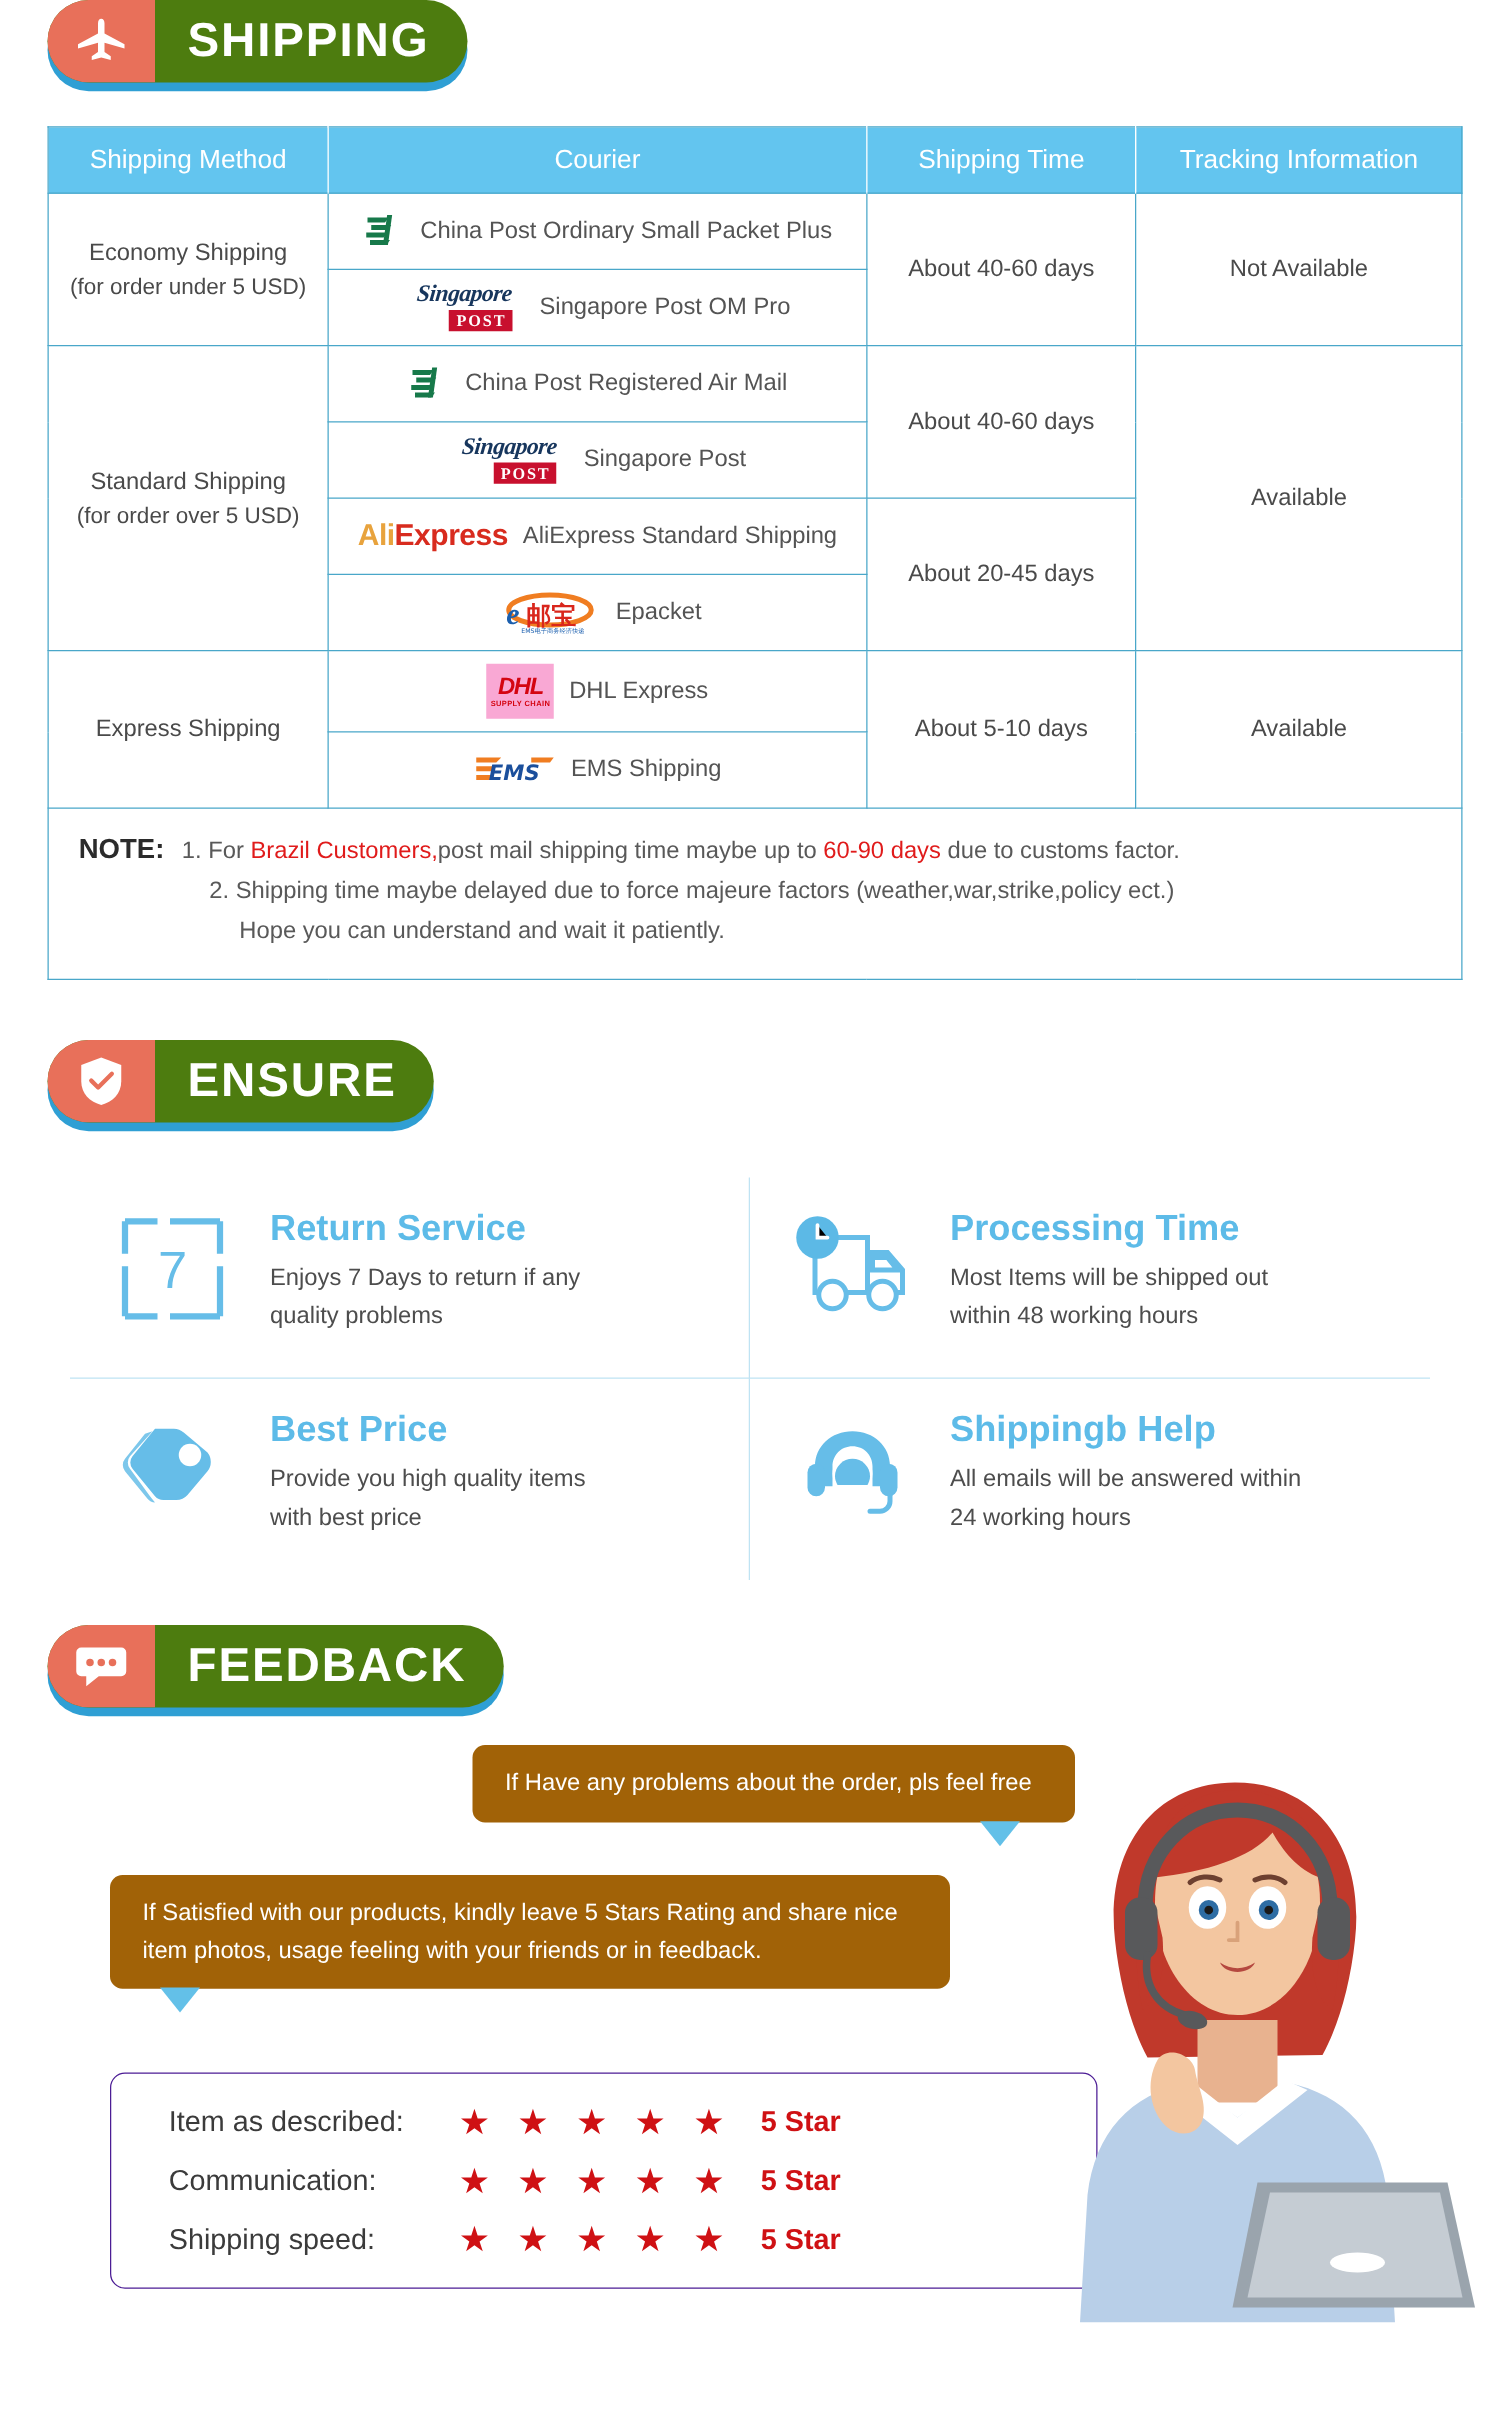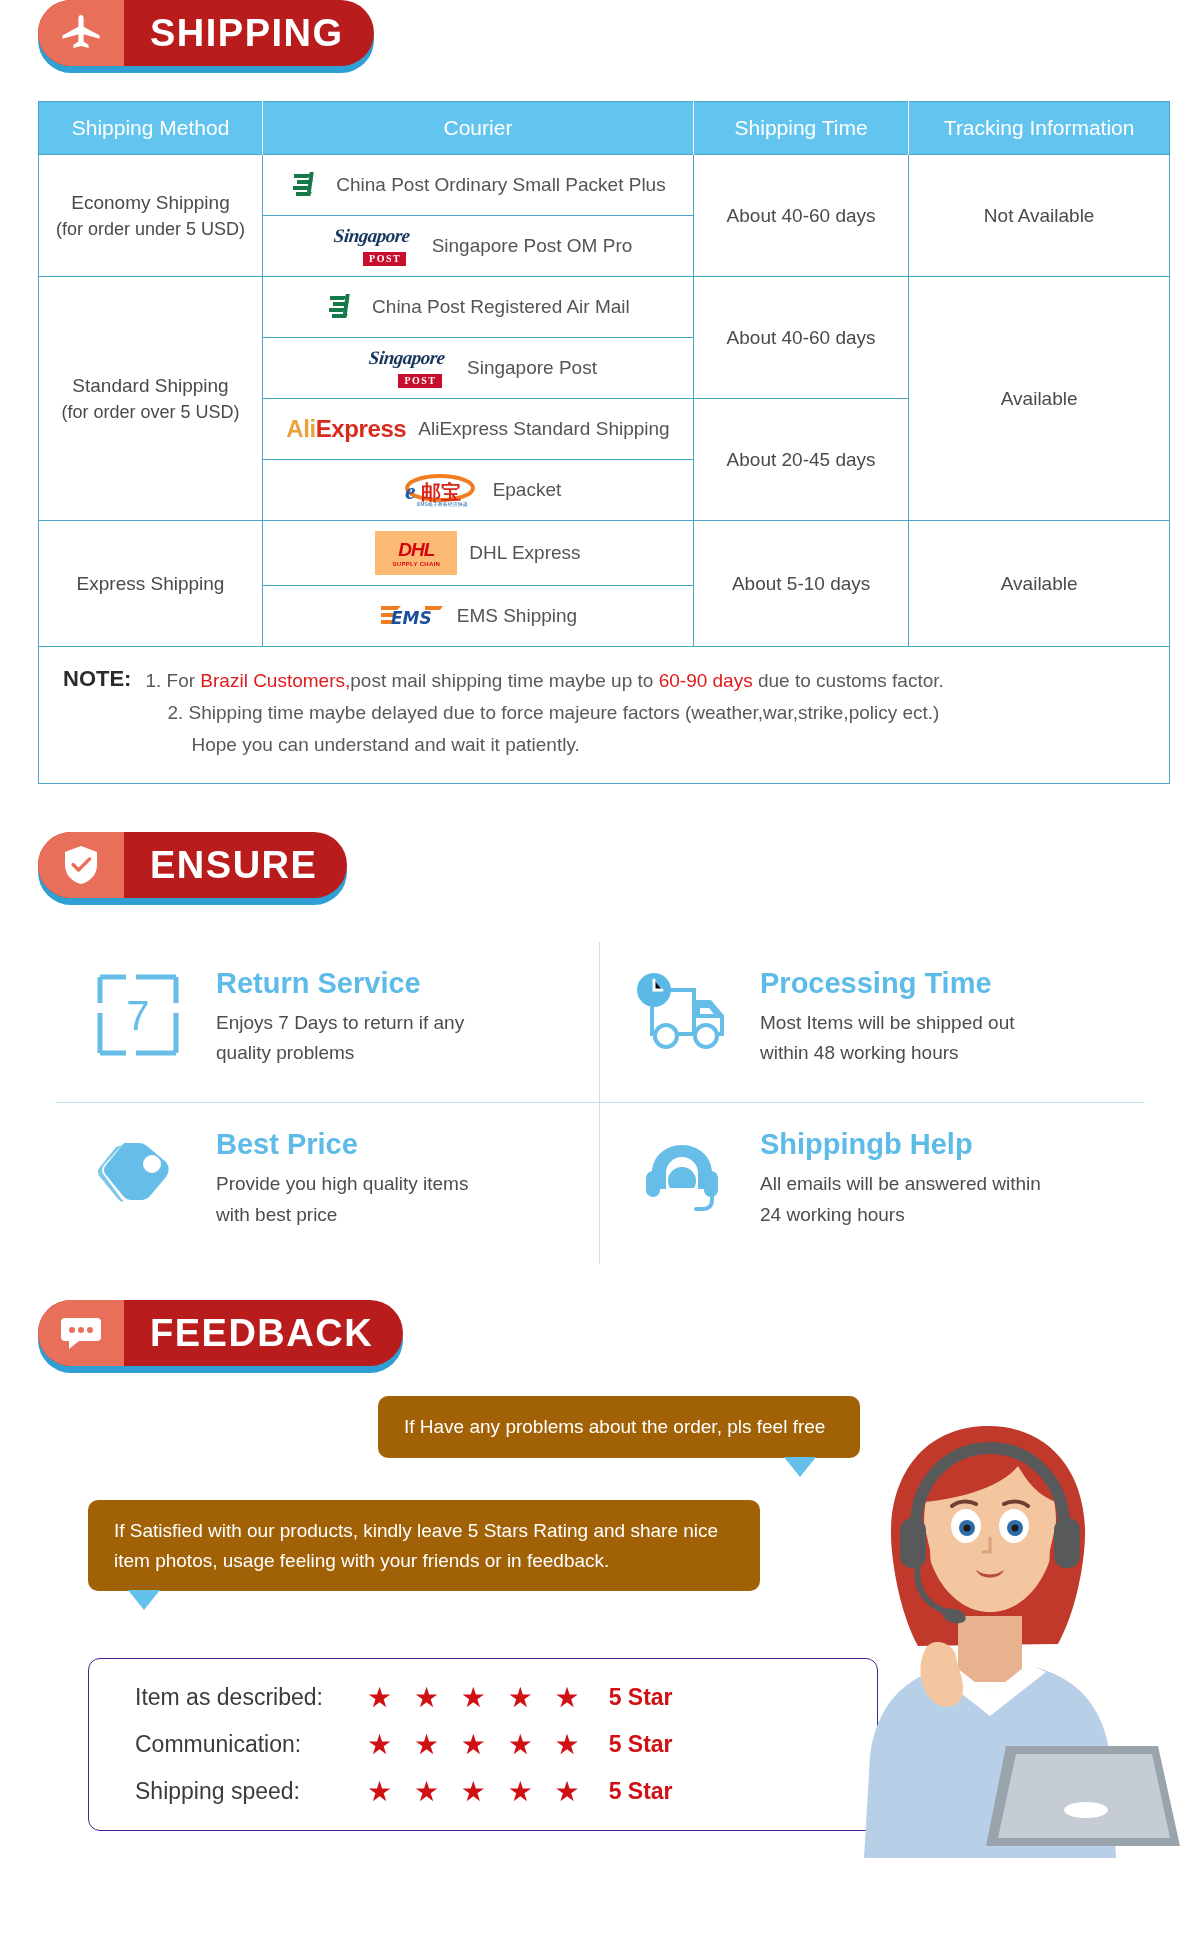--- a/index.html
+++ b/index.html
@@ -14,21 +14,21 @@
 
   
   .banner-wrap { position: relative; margin: 0 0 0 38px; display: inline-block; }
   .banner {
     position: relative;
     height: 66px;
     display: flex;
     align-items: stretch;
     border-radius: 33px;
     overflow: hidden;
-    background: #b91c1c;
+    background: #4d7c0f;
     box-shadow: 0 7px 0 #2f9fd4;
   }
   .banner-icon {
     width: 86px;
     background: #e8705a;
     display: flex; align-items: center; justify-content: center;
   }
   .banner-icon svg { display:block; }
   .banner-text {
     color: #ffffff;
@@ -92,38 +92,38 @@
     color: #17365d;
     letter-spacing: -0.5px;
     line-height: 1;
     display:block;
     transform: skewX(-6deg);
   }
   .sg-post-badge {
     background: #c8102e; color: #fff;
     font-family: "Liberation Serif", serif;
     font-weight: bold;
-    font-size: 10px;
+    font-size: 13px;
     letter-spacing: 1.5px;
     padding: 1px 5px 1px 6px;
     display: inline-block;
     margin-left: 26px;
     margin-top: -3px;
     line-height: 1.2;
   }
   .logo-ali {
     font-size: 24px; font-weight: bold; letter-spacing: -0.4px;
   }
   .logo-ali .ali { color: #e8a33d; }
   .logo-ali .express { color: #d82b1e; }
   .logo-epacket {
     width: 86px; height: 34px; position: relative;
   }
   .logo-dhl {
-    width: 82px; height: 44px; background: #fdba74;
+    width: 54px; height: 44px; background: #f9a8d4;
     display: flex; flex-direction: column;
     align-items: center; justify-content: center;
   }
   .dhl-word {
     color: #d40511; font-style: italic; font-weight: bold;
     font-size: 19px; letter-spacing: -1px; line-height: 1;
   }
   .dhl-sub {
     color: #d40511; font-size: 6px; font-weight: bold;
     letter-spacing: 0.3px; margin-top: 2px;

